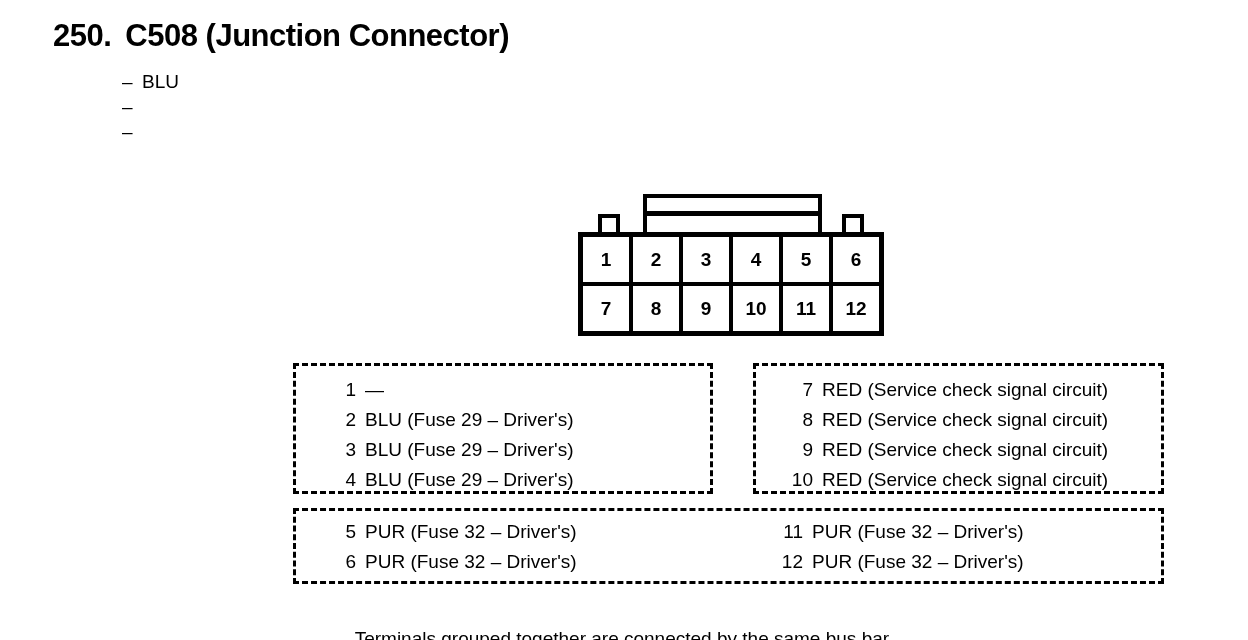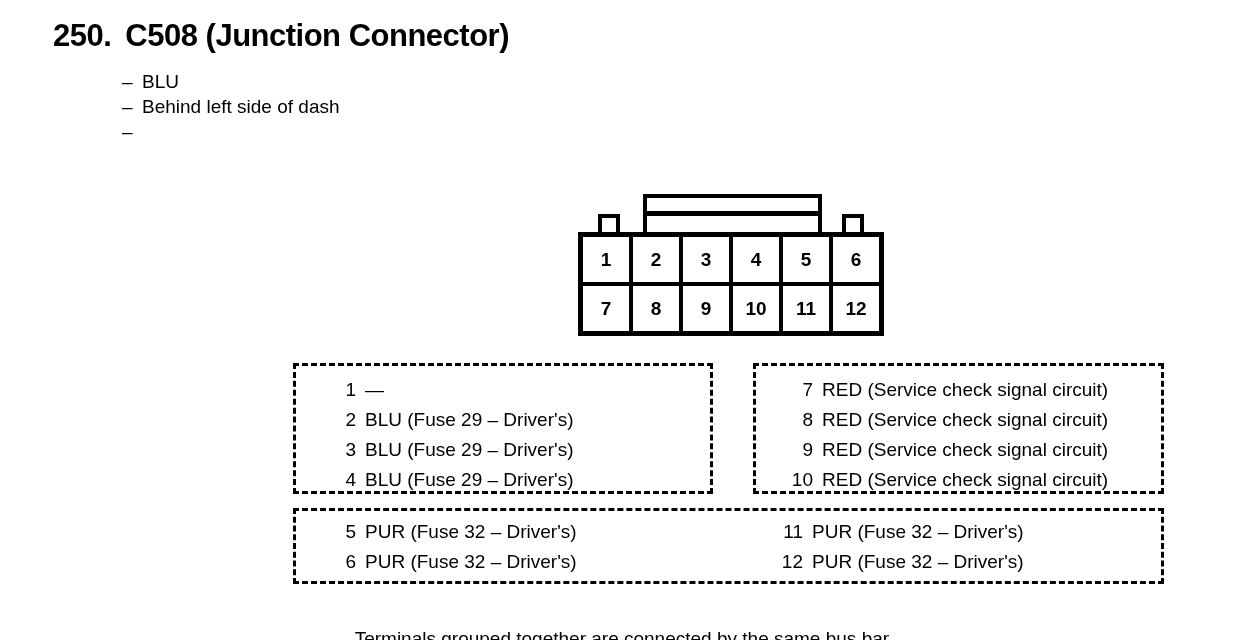--- a/index.html
+++ b/index.html
@@ -169,21 +169,20 @@
   <span id="title-number">250.</span><span>C508 (Junction Connector)</span>
 </div>
 
 <div id="location-notes">
   <div class="note-line">
     <span class="note-dash">–</span>
     <span>BLU</span>
   </div>
   <div class="note-line">
     <span class="note-dash">–</span>
-    <span>Behind left side of dash</span>
   </div>
   <div class="note-line">
     <span class="note-dash">–</span>
   </div>
 </div>
 
 <div id="connector">
   <div id="connector-tab">
     <div id="connector-tab-slot"></div>
   </div>

